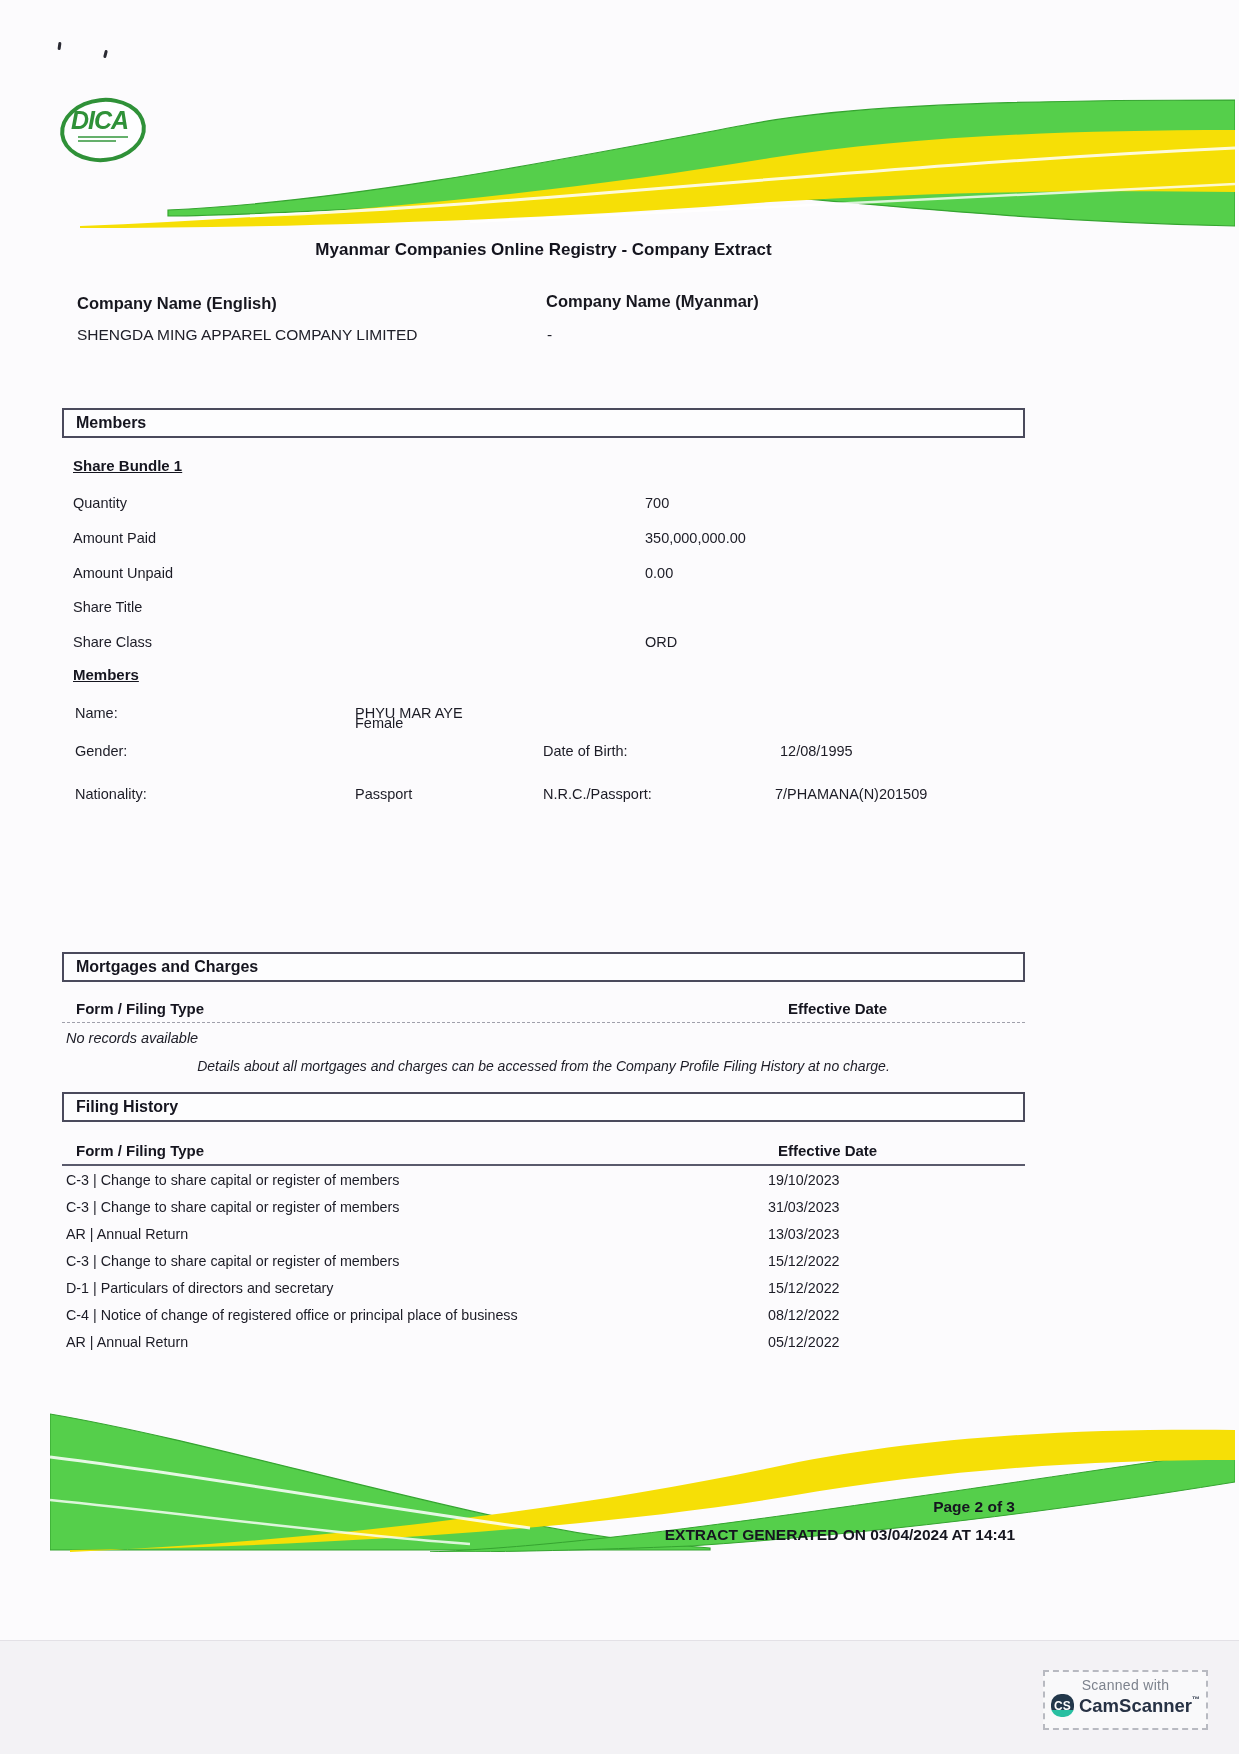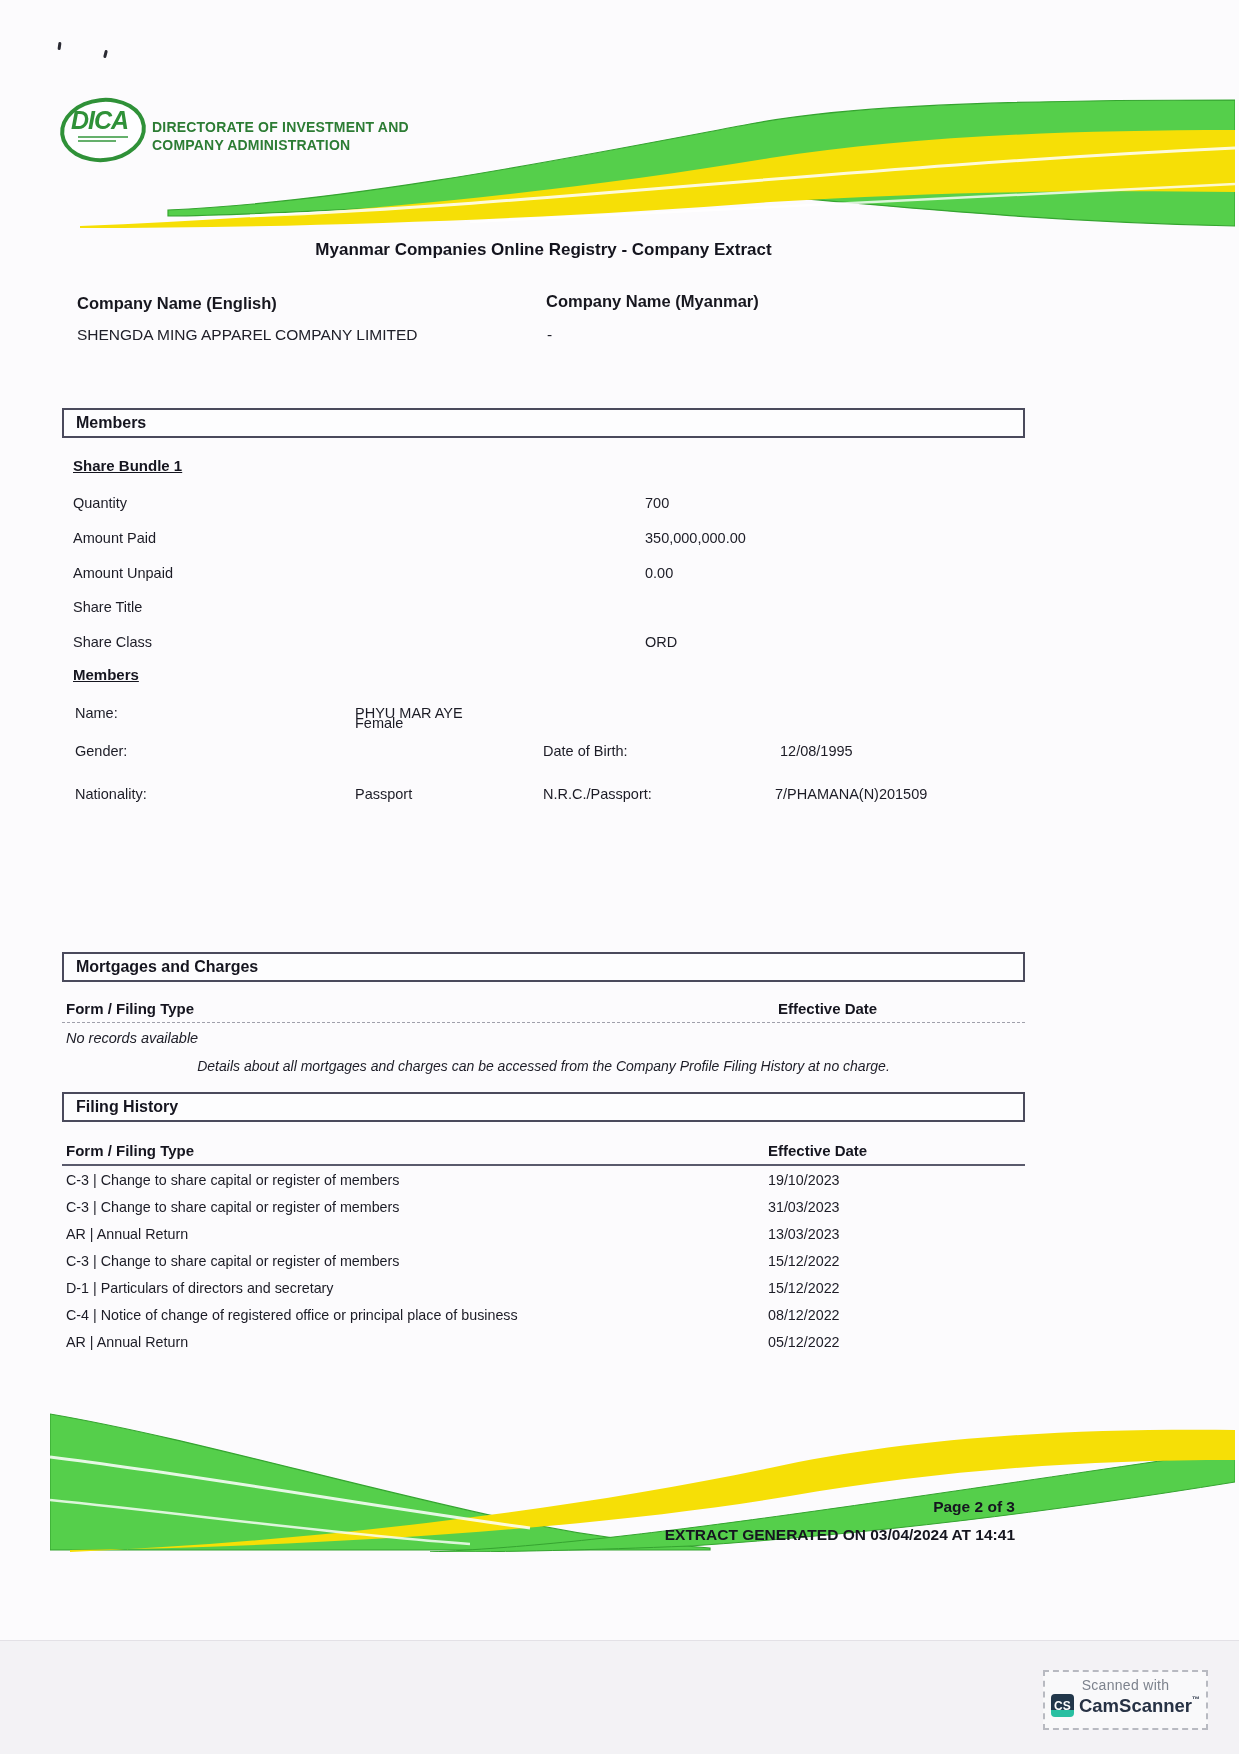--- a/index.html
+++ b/index.html
@@ -36,39 +36,39 @@
 
   .sub-heading { position:absolute; font-size:15px; font-weight:bold; text-decoration:underline; color:#15151f; }
 
   .bundle-rows { position:absolute; left:73px; top:486px; width:930px; }
   .bundle-row { display:flex; align-items:center; height:34.7px; font-size:14.5px; }
   .bundle-row .lbl { width:572px; }
   .bundle-row .val { }
 
   .mrow-lab, .mrow-val { position:absolute; font-size:14.5px; }
 
-  .colhead { position:absolute; font-size:15px; font-weight:bold; color:#15151f; z-index:2; }
+  .colhead { position:absolute; font-size:15px; font-weight:bold; color:#15151f; z-index:2;margin-left:10px; }
   .dashed-rule { position:absolute; left:62px; width:963px; border-top:1px dashed #a0a0ab; }
   .solid-rule { position:absolute; left:62px; width:963px; border-top:2px solid #5a5a6c; }
 
   .italic-text { position:absolute; font-size:14.5px; font-style:italic; color:#20202a; }
   .note-center { position:absolute; left:62px; width:963px; text-align:center; font-size:14px; font-style:italic; color:#1d1d27; }
 
   .fh-rows { position:absolute; left:66px; top:1166px; width:940px; z-index:2; }
   .fh-row { display:flex; align-items:center; height:27px; font-size:14.3px; }
   .fh-row .form { width:702px; padding-right:10px; }
 
   .footer-line { position:absolute; left:62px; width:953px; text-align:right; font-size:15.5px; font-weight:600; color:#15151f; z-index:2; }
 
   .gray-band { position:absolute; left:0; top:1640px; width:1239px; height:114px; background:#f3f2f5; border-top:1px solid #e3e1e6; }
 
   .cam-badge { position:absolute; left:1043px; top:1670px; width:165px; height:60px; border:2px dashed #b8bac1; background:#f9f9fa; padding:5px 8px 4px; z-index:4; }
   .cam-line1 { font-size:14px; color:#7d838d; text-align:center; letter-spacing:.3px; }
   .cam-row { display:flex; align-items:center; justify-content:center; gap:5px; margin-top:1px; }
-  .cs-icon { width:23px; height:23px; border-radius:4px; flex:0 0 auto;
+  .cs-icon { width:23px; height:23px; border-radius:10px; flex:0 0 auto;
              background:linear-gradient(180deg,#22374a 0%,#22374a 70%,#28bfa1 70%,#28bfa1 100%);
              color:#fff; font-weight:bold; font-size:12px; display:flex; align-items:center; justify-content:center; }
   .cam-brand { font-size:18.5px; font-weight:bold; color:#273244; white-space:nowrap; }
   .cam-tm { font-size:8px; color:#273244; vertical-align:top; }
 </style>
 </head>
 <body>
 
 <div class="page">
 
@@ -83,24 +83,20 @@
   </svg>
 
   <div class="logo-wrap">
     <div class="logo-ellipse"></div>
     <div class="logo-text">DICA</div>
     <div class="logo-sub">
         <i></i>
         <i style="width:38px"></i>
       </div>
   </div>
-  <div class="org-name">
-    <div>DIRECTORATE OF INVESTMENT AND</div>
-    <div>COMPANY ADMINISTRATION</div>
-  </div>
 
   <div class="title">Myanmar Companies Online Registry - Company Extract</div>
 
   <span class="co-label" style="left:77px; top:294px;">Company Name (English)</span>
   <span class="co-label" style="left:546px; top:292px;">Company Name (Myanmar)</span>
   <span class="co-value" style="left:77px; top:326px;">SHENGDA MING APPAREL COMPANY LIMITED</span>
   <span class="co-value" style="left:547px; top:326px;">-</span>
 
   <div class="section-box" style="top:408px;">
     <div class="lab">Members</div>

